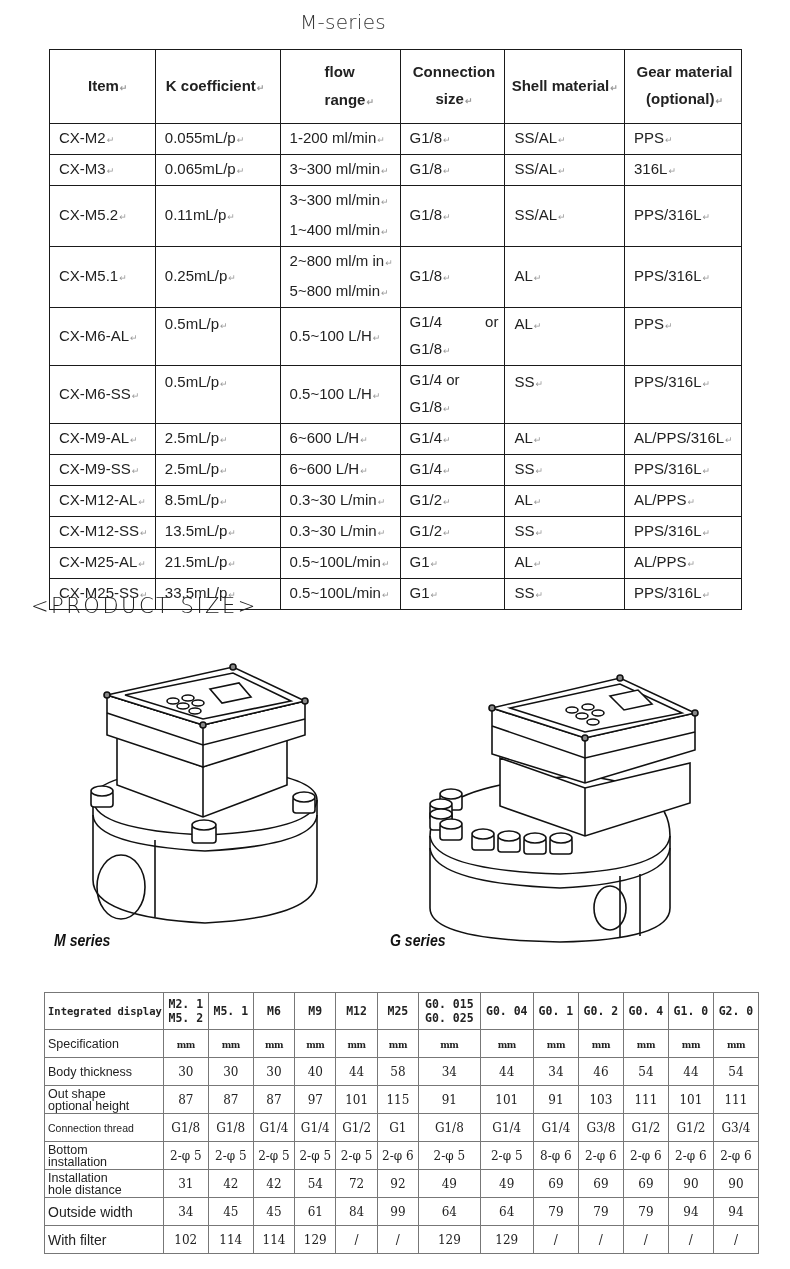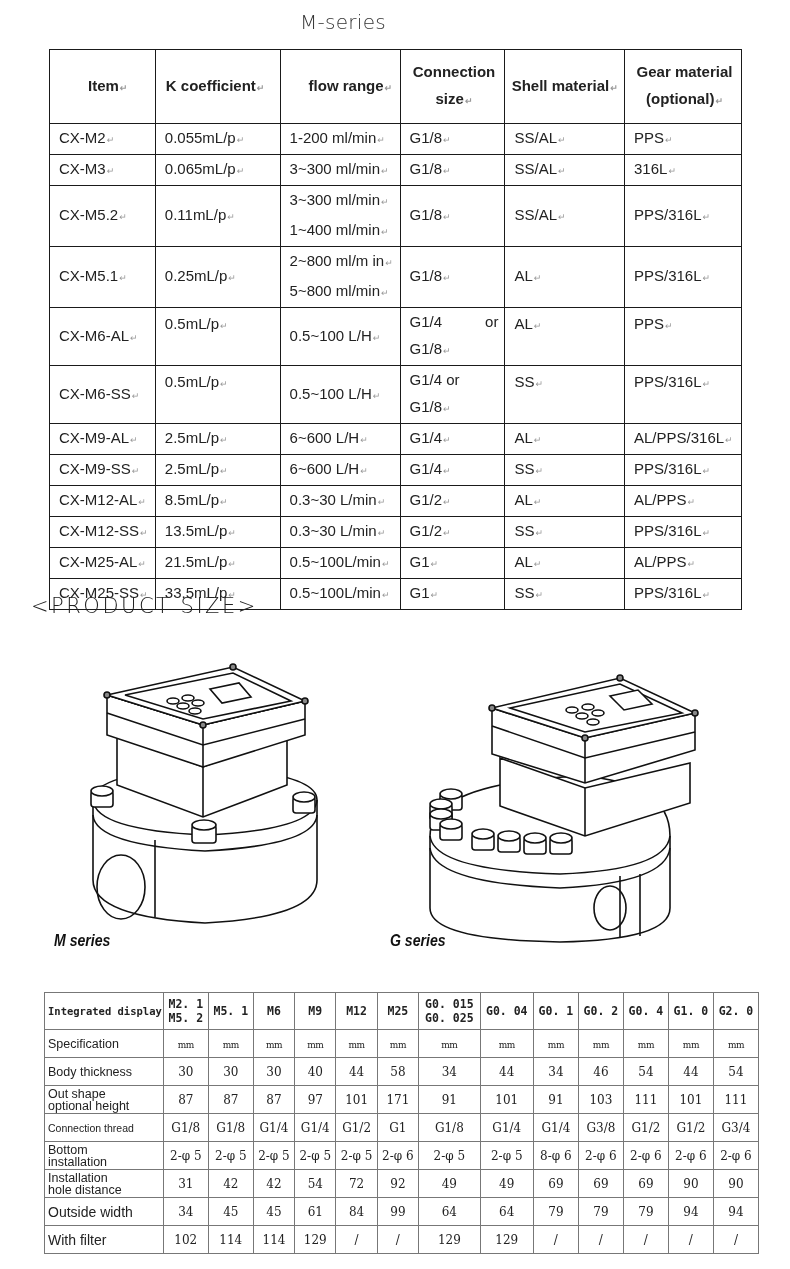--- a/index.html
+++ b/index.html
@@ -8,21 +8,21 @@
 
   .title { position: absolute; left: 0; top: 10px; width: 686px; text-align: center;
     font-family: "DejaVu Sans", sans-serif; font-weight: 300; font-size: 20px; color: #333; letter-spacing: 0.3px; }
 
   table.m { position: absolute; left: 49px; top: 49px; width: 693px; border-collapse: collapse;
     font-family: "Liberation Sans", sans-serif; font-size: 15px; color: #222; }
   table.m td, table.m th { border: 1.5px solid #1a1a1a; padding: 0 6px 0 9px; vertical-align: middle; }
   table.m th { font-weight: bold; font-size: 15px; height: 74px; text-align: center; line-height: 28px; }
   table.m th.left { text-align: left; padding-left: 38px; }
   table.m th.k { text-align: left; padding-left: 10px; }
-  table.m th.f { text-align: left; padding-left: 28px; }
+  table.m th.f { text-align: left; padding-left: 44px; }
   table.m td { height: 28px; line-height: 28px; }
   table.m tr.tall td { height: 55px; }
   table.m td.top { vertical-align: top; }
   .mark { color: #999; font-size: 9px; margin-left: 1px; }
   .stack { display: block; line-height: 27px; }
   .justify { display: flex; justify-content: space-between; }
 
   .section { position: absolute; left: 31px; top: 594px; font-family: "DejaVu Sans", sans-serif;
     font-weight: 300; font-size: 21px; letter-spacing: 2.5px; color: #222; }
 
@@ -31,21 +31,21 @@
     font-size: 16px; color: #111; transform: scaleX(0.88); transform-origin: left; }
 
   table.s { position: absolute; left: 44px; top: 992px; width: 715px; border-collapse: collapse;
     font-family: "DejaVu Serif", serif; font-size: 12px; color: #222; }
   table.s td { border: 1px solid #777; text-align: center; vertical-align: middle; height: 28px; padding: 0 1px; }
   table.s td.lbl { text-align: left; font-family: Liberation Sans, sans-serif; padding-left: 3px; white-space: nowrap; line-height: 12px; }
   table.s tr.hdr td { height: 37px; font-weight: bold; font-family: "DejaVu Sans Mono", monospace; font-size: 11.5px; line-height: 14px; }
   table.s td.lbl.small { font-size: 10.5px; }
   table.s td.lbl.mid { font-size: 12.5px; }
   table.s td.lbl.big { font-size: 14px; }
-  table.s .unit { font-size: 9px; font-weight: normal; letter-spacing: -0.5px; }
+  table.s .unit { font-size: 9px; font-weight: bold; letter-spacing: -0.5px; }
 </style>
 </head>
 <body>
 
 <div class="title">M-series</div>
 
 <table class="m">
   <colgroup>
     <col style="width:106px">
       <col style="width:125px">
@@ -360,21 +360,21 @@
       <tr>
         <td class="lbl mid">
           <span style="display:block">Out shape</span>
           <span style="display:block">optional height</span>
         </td>
         <td><span>87</span></td>
         <td><span>87</span></td>
         <td><span>87</span></td>
         <td><span>97</span></td>
         <td><span>101</span></td>
-        <td><span>171</span></td>
+        <td><span>115</span></td>
         <td><span>91</span></td>
         <td><span>101</span></td>
         <td><span>91</span></td>
         <td><span>103</span></td>
         <td><span>111</span></td>
         <td><span>101</span></td>
         <td><span>111</span></td>
       </tr>
       <tr>
         <td class="lbl small"><span>Connection thread</span></td>

